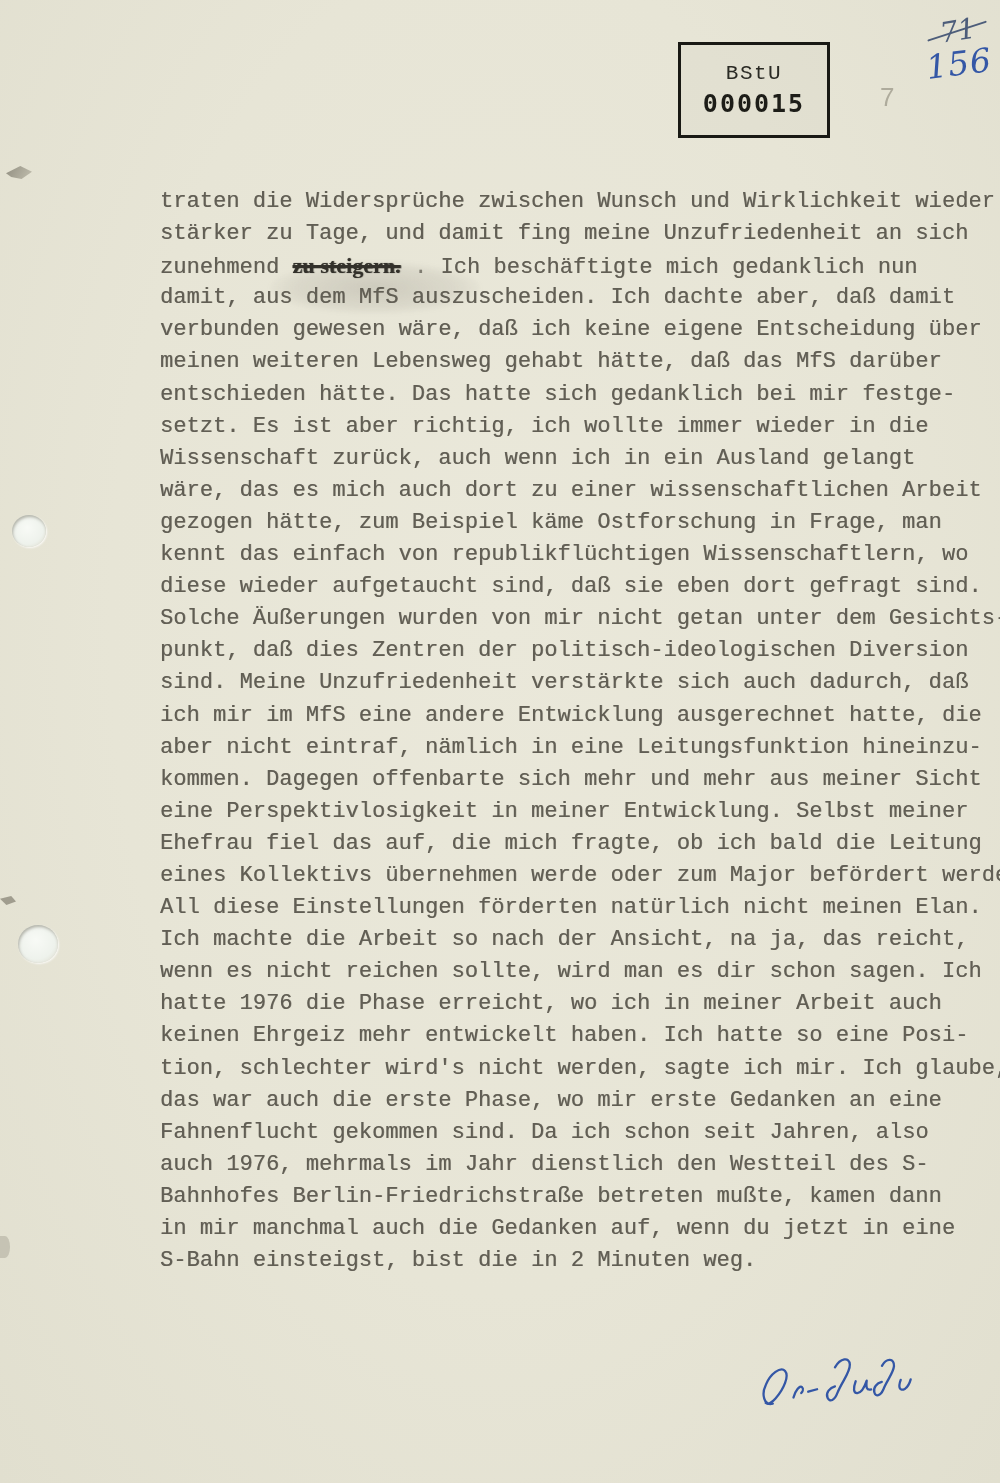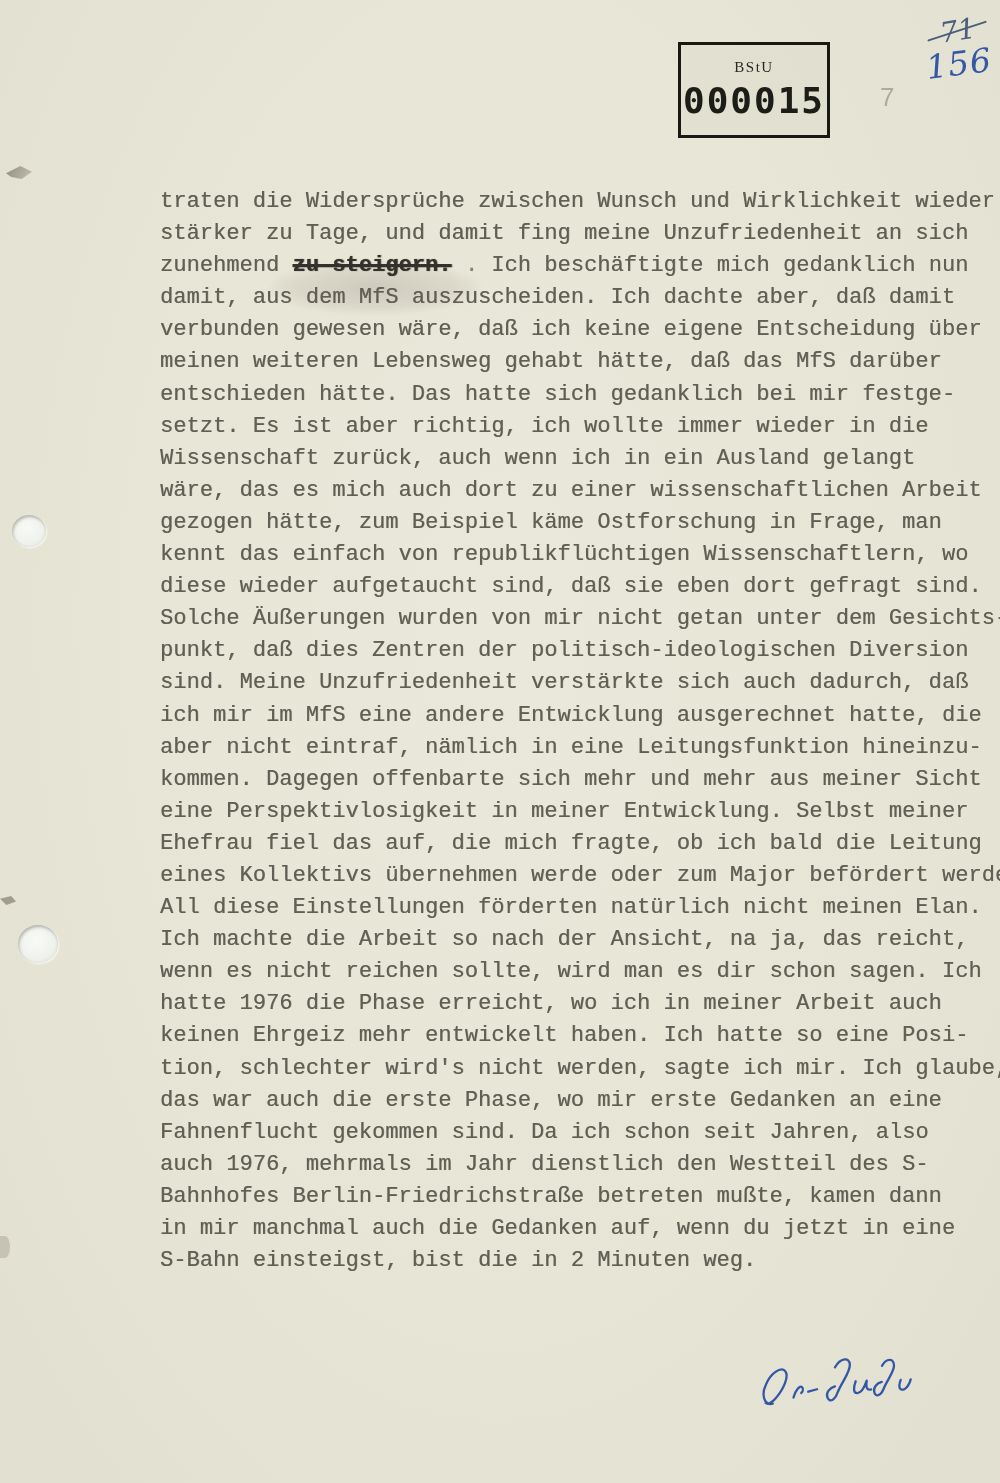--- a/index.html
+++ b/index.html
@@ -26,46 +26,47 @@
     text-shadow:0.4px 0.3px 0.6px rgba(80,77,68,0.55);
     white-space:pre;
   }
   .line{height:32.1px;}
   .seg-strike{
     font-weight:bold;
     color:#33312b;
     text-decoration:line-through;
     text-decoration-thickness:2.5px;
     text-shadow:0.6px 0.4px 1px rgba(40,38,32,0.7);
+    font-family:Liberation Serif, serif;
   }
   .seg-faint{color:rgba(97,94,84,0.38);}
   .seg-u{text-underline-offset:4px;}
   
   .smudge{
     position:absolute;left:270px;top:262px;width:210px;height:52px;
     background:radial-gradient(ellipse, rgba(110,105,95,0.22) 0%, rgba(110,105,95,0.10) 55%, rgba(110,105,95,0) 75%);
     filter:blur(2px);
     border-radius:50%;
   }
   
   .stamp{
     position:absolute;left:678px;top:42px;width:152px;height:96px;
     border:3.5px solid #191914;
     box-sizing:border-box;
     display:flex;flex-direction:column;align-items:center;justify-content:center;
     gap:4px;
     background:rgba(0,0,0,0.02);
   }
   .stamp-agency{
-    font-family:Liberation Serif, serif;
-    font-size:15px;letter-spacing:1.5px;color:#2a2a24;
+    font-family:Liberation Mono, monospace;
+    font-size:21px;letter-spacing:1.5px;color:#2a2a24;
   }
   .stamp-number{
     font-family:"DejaVu Sans Mono", monospace;
-    font-weight:bold;font-size:36px;letter-spacing:2px;color:#1d1d18;
+    font-weight:bold;font-size:25px;letter-spacing:2px;color:#1d1d18;
   }
   
   .page-number{
     position:absolute;left:880px;top:82px;
     font-family:"Liberation Sans", sans-serif;
     font-size:26px;color:#aeab9c;
   }
   .hand{
     font-family:"DejaVu Serif", serif;
     font-style:italic;

